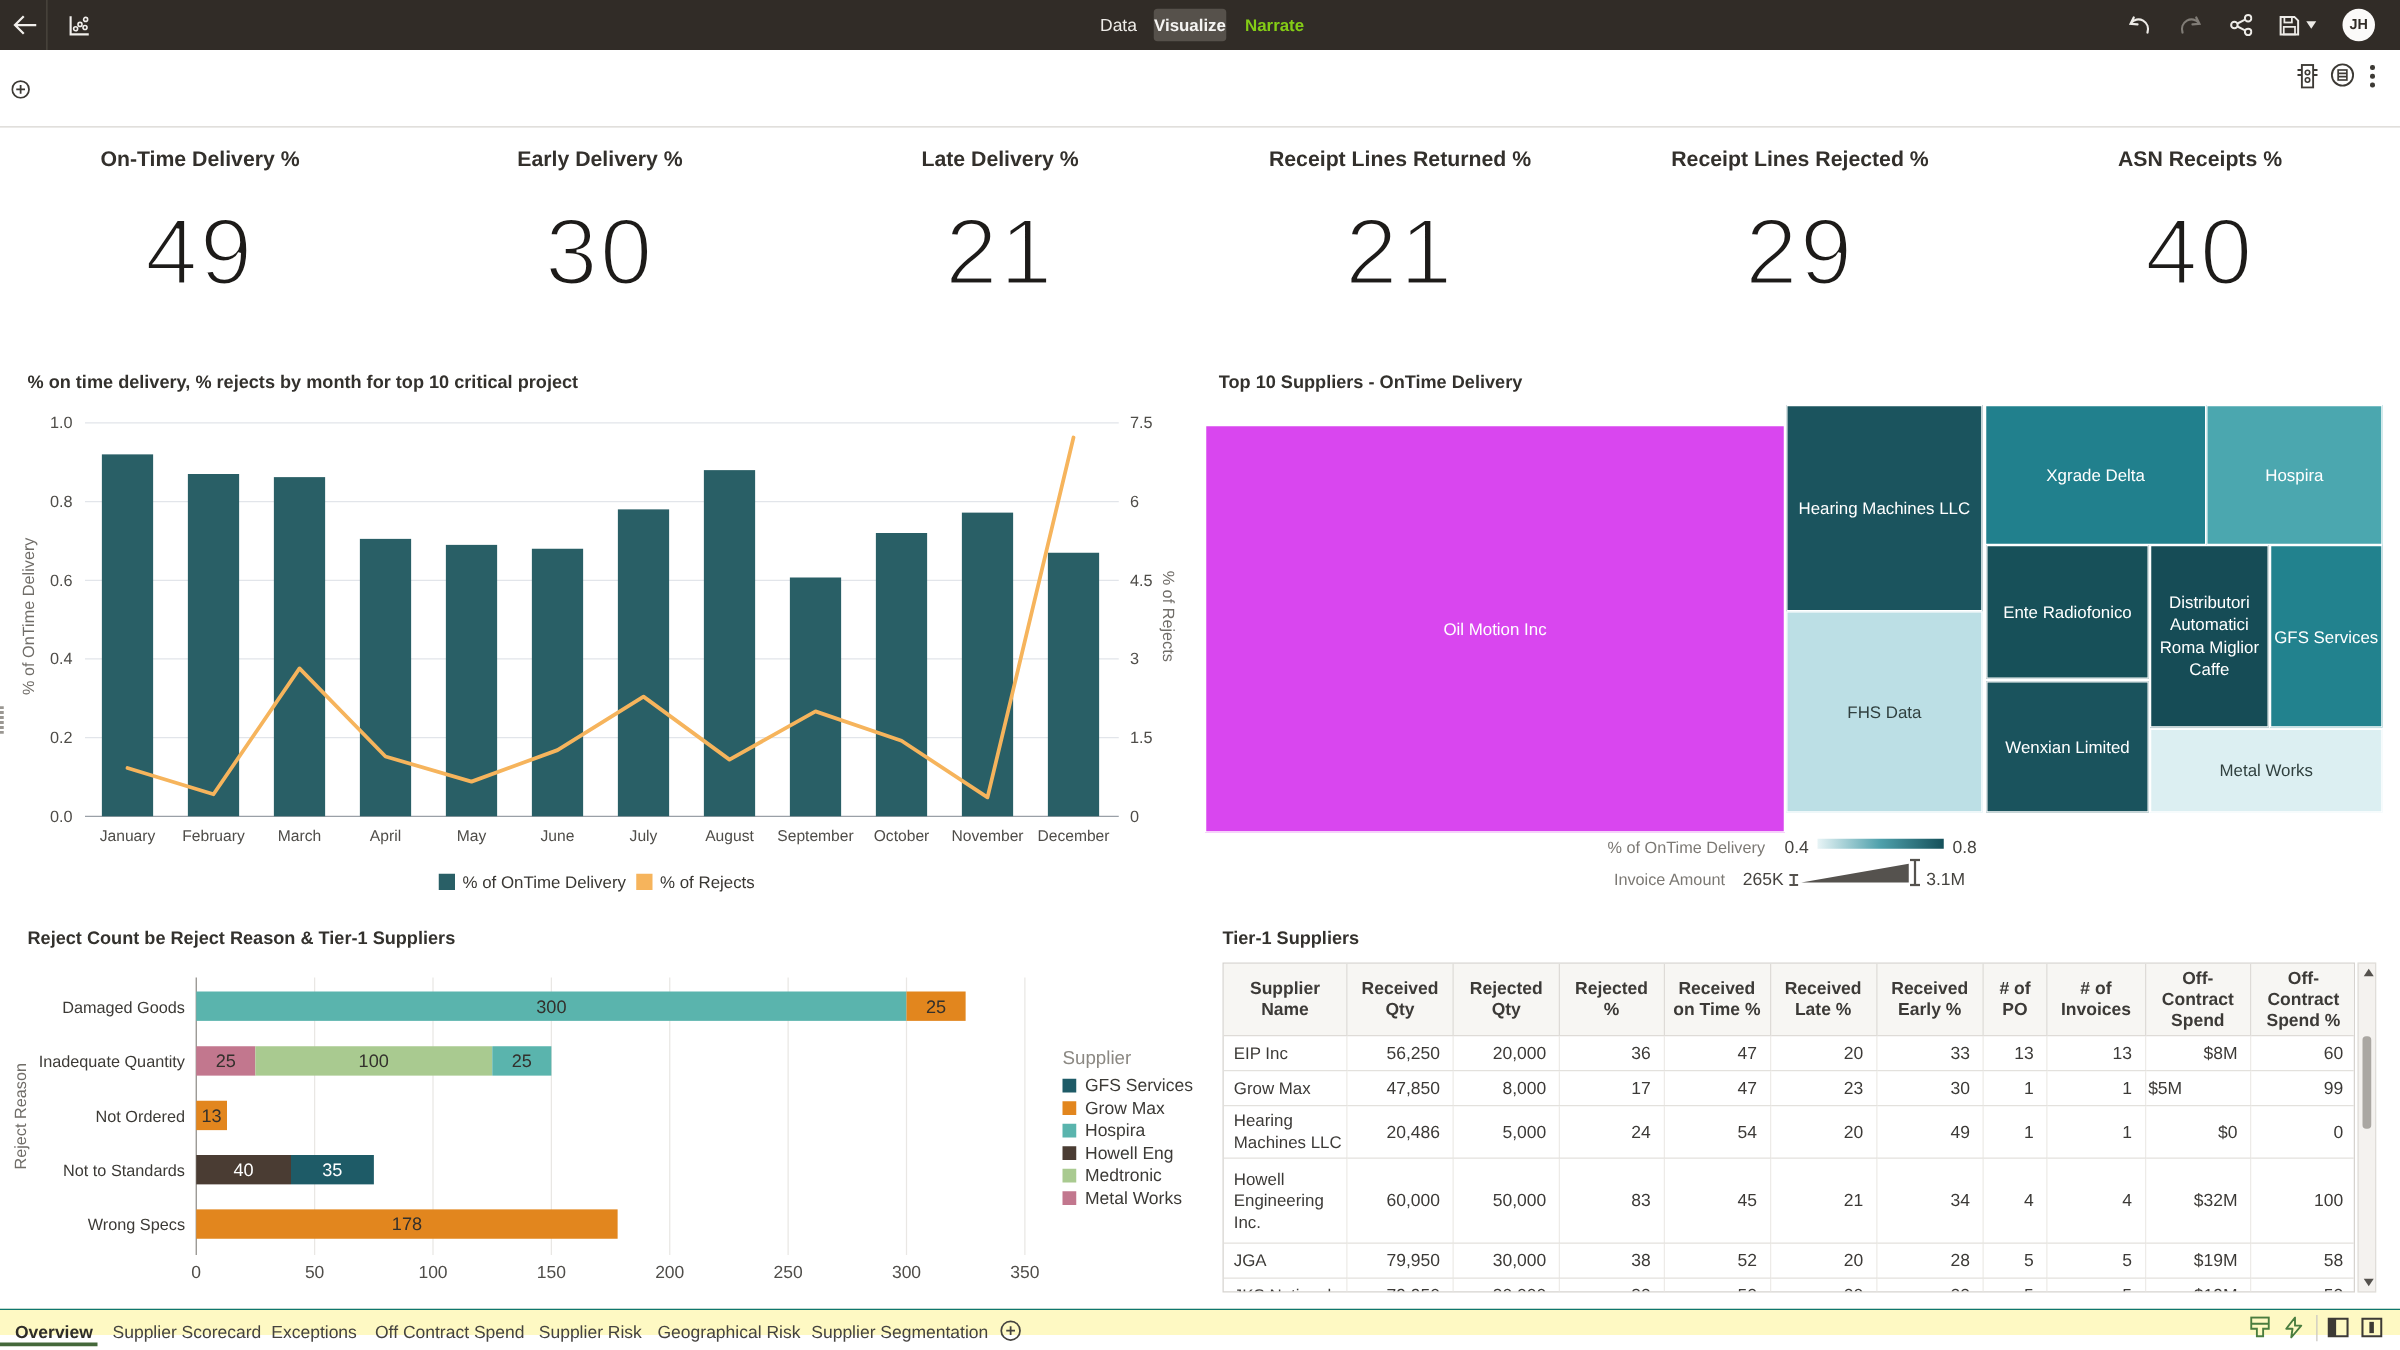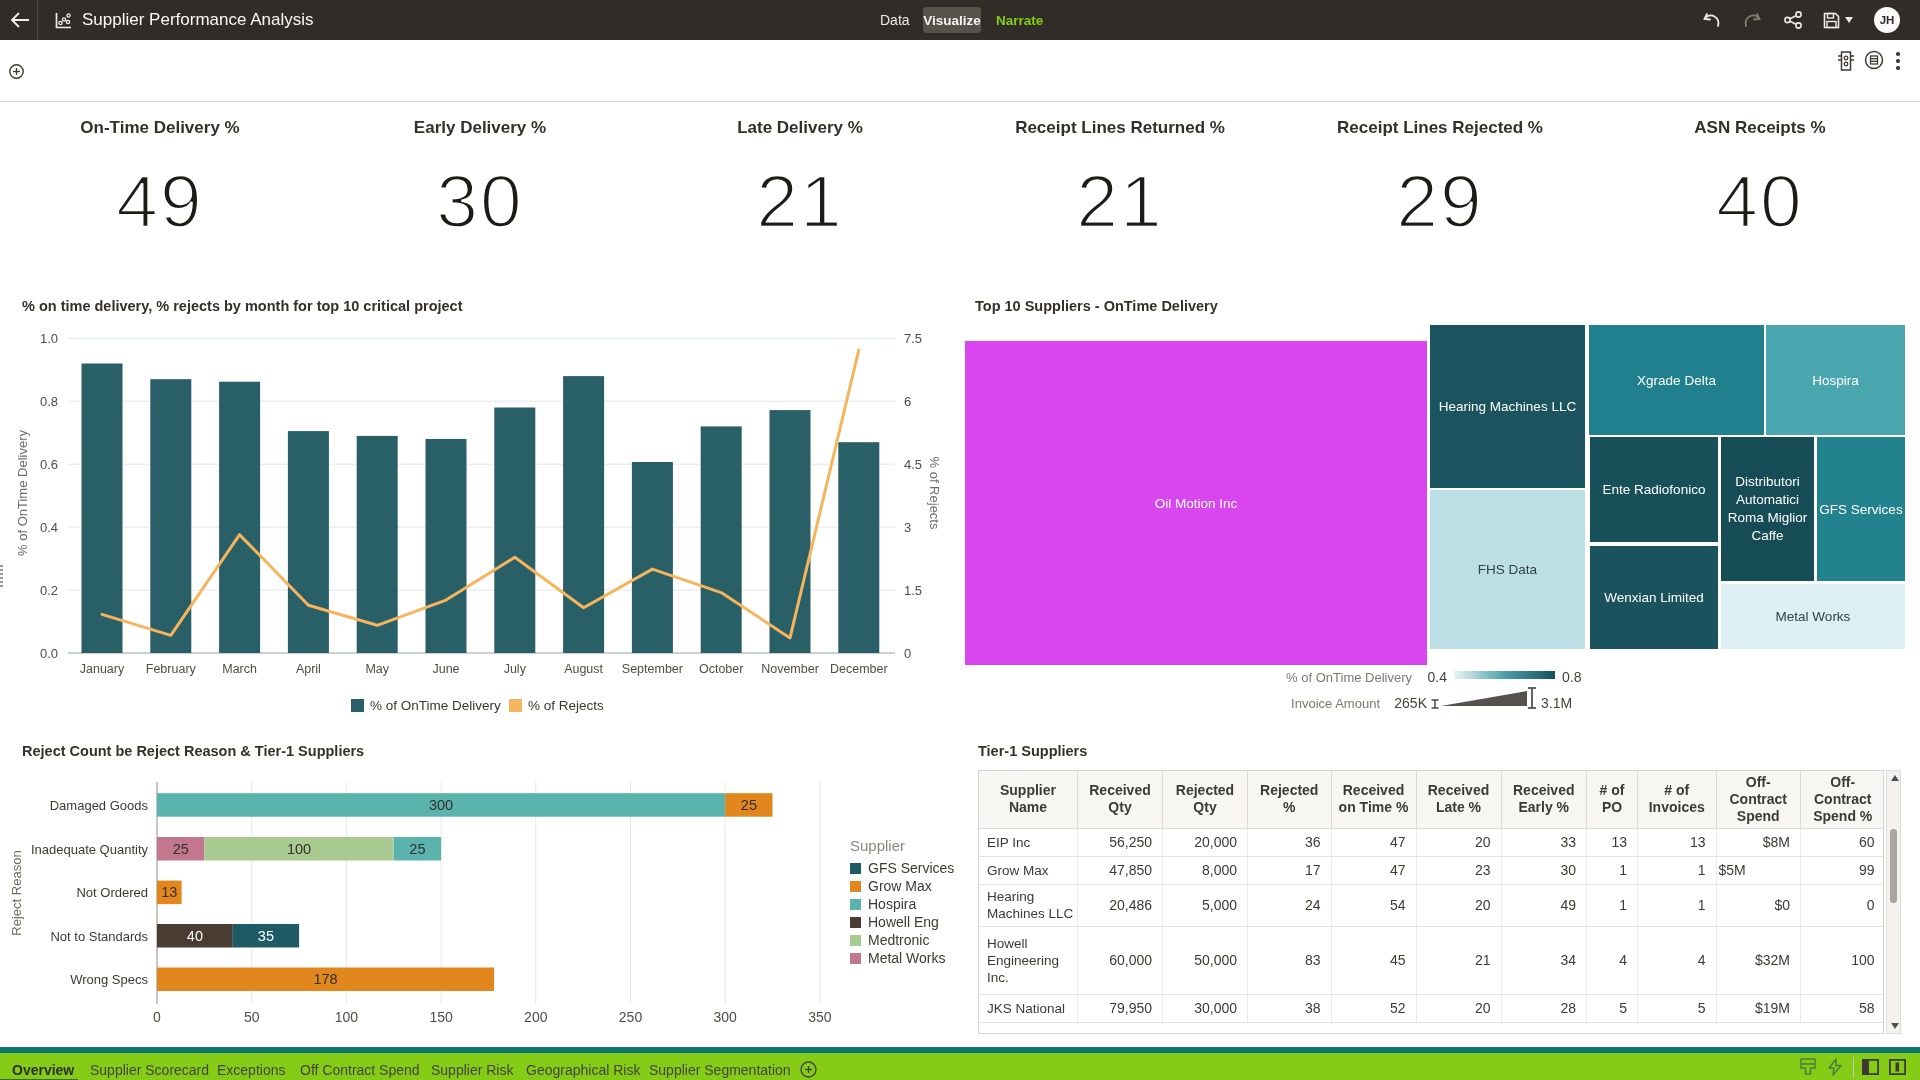--- a/index.html
+++ b/index.html
@@ -9,21 +9,20 @@
       <path d="M9 1 L2 8 L9 15 M2 8 L19 8" stroke="#f1efec" stroke-width="1.8" fill="none"></path>
     </svg>
   <div style="position:absolute;left:37px;top:0;width:1px;height:40px;background:#4d4841"></div>
   <svg width="17" height="17" viewBox="0 0 17 17" style="position:absolute;left:55px;top:12px">
     <path d="M1.5 1 L1.5 15.5 L16 15.5" stroke="#f1efec" stroke-width="1.7" fill="none"></path>
     <circle cx="5.5" cy="11" r="1.6" fill="none" stroke="#f1efec" stroke-width="1.3"></circle>
     <circle cx="9" cy="7.5" r="1.6" fill="none" stroke="#f1efec" stroke-width="1.3"></circle>
     <circle cx="13" cy="10" r="1.6" fill="none" stroke="#f1efec" stroke-width="1.3"></circle>
     <circle cx="13.5" cy="3.5" r="1.6" fill="none" stroke="#f1efec" stroke-width="1.3"></circle>
   </svg>
-  <div style="position:absolute;left:82px;top:0;height:40px;display:flex;align-items:center;font-size:17px;color:#faf9f7">Supplier Performance Analysis</div>
   <div style="position:absolute;left:880px;top:0;height:40px;display:flex;align-items:center;font-size:14px;font-weight:normal;color:#edebe7">Data</div>
   <div style="position:absolute;left:923px;top:7px;width:58px;height:26px;background:#56514b;border-radius:3px;display:flex;align-items:center;justify-content:center;font-size:13.5px;font-weight:bold;color:#f5f4f2">Visualize</div>
   <div style="position:absolute;left:996px;top:0;height:40px;display:flex;align-items:center;font-size:13.5px;font-weight:bold;color:#84cc16">Narrate</div>
   <svg width="19" height="17" viewBox="0 0 19 17" style="position:absolute;left:1703px;top:12px">
       <path d="M4 2 L1.5 7 L7 7.5 M1.8 6.5 C4 3.5 8 2.5 11.5 4.5 C15 6.5 16 10.5 15 14" stroke="#edebe7" stroke-width="1.8" fill="none" stroke-linecap="round"></path>
     </svg>
   <svg width="19" height="17" viewBox="0 0 19 17" style="position:absolute;left:1742px;top:12px">
       <path d="M15 2 L17.5 7 L12 7.5 M17.2 6.5 C15 3.5 11 2.5 7.5 4.5 C4 6.5 3 10.5 4 14" stroke="#807c76" stroke-width="1.8" fill="none" stroke-linecap="round"></path>
     </svg>
   <svg width="18" height="18" viewBox="0 0 18 18" style="position:absolute;left:1784px;top:11px">
@@ -300,20 +299,33 @@
 <td style="border-bottom:1px solid #e3e1dd;border-right:1px solid #edebe8;text-align:right;padding:2px 10px 2px 2px;line-height:17px">83</td>
 <td style="border-bottom:1px solid #e3e1dd;border-right:1px solid #edebe8;text-align:right;padding:2px 10px 2px 2px;line-height:17px">45</td>
 <td style="border-bottom:1px solid #e3e1dd;border-right:1px solid #edebe8;text-align:right;padding:2px 10px 2px 2px;line-height:17px">21</td>
 <td style="border-bottom:1px solid #e3e1dd;border-right:1px solid #edebe8;text-align:right;padding:2px 10px 2px 2px;line-height:17px">34</td>
 <td style="border-bottom:1px solid #e3e1dd;border-right:1px solid #edebe8;text-align:right;padding:2px 10px 2px 2px;line-height:17px">4</td>
 <td style="border-bottom:1px solid #e3e1dd;border-right:1px solid #edebe8;text-align:right;padding:2px 10px 2px 2px;line-height:17px">4</td>
 <td style="border-bottom:1px solid #e3e1dd;border-right:1px solid #edebe8;text-align:right;padding:2px 10px 2px 2px;line-height:17px">$32M</td>
 <td style="border-bottom:1px solid #e3e1dd;border-right:1px solid #edebe8;text-align:right;padding:2px 10px 2px 2px;line-height:17px">100</td>
 </tr>
 <tr style="height:28px">
+<td style="border-bottom:1px solid #e3e1dd;border-right:1px solid #edebe8;padding:2px 2px 2px 8px;line-height:17px;font-size:13.5px">JGA</td>
+<td style="border-bottom:1px solid #e3e1dd;border-right:1px solid #edebe8;text-align:right;padding:2px 10px 2px 2px;line-height:17px">79,950</td>
+<td style="border-bottom:1px solid #e3e1dd;border-right:1px solid #edebe8;text-align:right;padding:2px 10px 2px 2px;line-height:17px">30,000</td>
+<td style="border-bottom:1px solid #e3e1dd;border-right:1px solid #edebe8;text-align:right;padding:2px 10px 2px 2px;line-height:17px">38</td>
+<td style="border-bottom:1px solid #e3e1dd;border-right:1px solid #edebe8;text-align:right;padding:2px 10px 2px 2px;line-height:17px">52</td>
+<td style="border-bottom:1px solid #e3e1dd;border-right:1px solid #edebe8;text-align:right;padding:2px 10px 2px 2px;line-height:17px">20</td>
+<td style="border-bottom:1px solid #e3e1dd;border-right:1px solid #edebe8;text-align:right;padding:2px 10px 2px 2px;line-height:17px">28</td>
+<td style="border-bottom:1px solid #e3e1dd;border-right:1px solid #edebe8;text-align:right;padding:2px 10px 2px 2px;line-height:17px">5</td>
+<td style="border-bottom:1px solid #e3e1dd;border-right:1px solid #edebe8;text-align:right;padding:2px 10px 2px 2px;line-height:17px">5</td>
+<td style="border-bottom:1px solid #e3e1dd;border-right:1px solid #edebe8;text-align:right;padding:2px 10px 2px 2px;line-height:17px">$19M</td>
+<td style="border-bottom:1px solid #e3e1dd;border-right:1px solid #edebe8;text-align:right;padding:2px 10px 2px 2px;line-height:17px">58</td>
+</tr>
+<tr style="height:28px">
 <td style="border-bottom:1px solid #e3e1dd;border-right:1px solid #edebe8;padding:2px 2px 2px 8px;line-height:17px;font-size:13.5px">JKS National</td>
 <td style="border-bottom:1px solid #e3e1dd;border-right:1px solid #edebe8;text-align:right;padding:2px 10px 2px 2px;line-height:17px">79,950</td>
 <td style="border-bottom:1px solid #e3e1dd;border-right:1px solid #edebe8;text-align:right;padding:2px 10px 2px 2px;line-height:17px">30,000</td>
 <td style="border-bottom:1px solid #e3e1dd;border-right:1px solid #edebe8;text-align:right;padding:2px 10px 2px 2px;line-height:17px">38</td>
 <td style="border-bottom:1px solid #e3e1dd;border-right:1px solid #edebe8;text-align:right;padding:2px 10px 2px 2px;line-height:17px">52</td>
 <td style="border-bottom:1px solid #e3e1dd;border-right:1px solid #edebe8;text-align:right;padding:2px 10px 2px 2px;line-height:17px">20</td>
 <td style="border-bottom:1px solid #e3e1dd;border-right:1px solid #edebe8;text-align:right;padding:2px 10px 2px 2px;line-height:17px">28</td>
 <td style="border-bottom:1px solid #e3e1dd;border-right:1px solid #edebe8;text-align:right;padding:2px 10px 2px 2px;line-height:17px">5</td>
 <td style="border-bottom:1px solid #e3e1dd;border-right:1px solid #edebe8;text-align:right;padding:2px 10px 2px 2px;line-height:17px">5</td>
 <td style="border-bottom:1px solid #e3e1dd;border-right:1px solid #edebe8;text-align:right;padding:2px 10px 2px 2px;line-height:17px">$19M</td>
@@ -322,21 +334,21 @@
 </tbody>
     </table>
   </div>
 <div style="position:absolute;left:1886px;top:770px;width:15px;height:264px;background:#f4f2ef;border:1px solid #e0ddd9;box-sizing:border-box">
     <div style="position:absolute;top:4px;left:3.5px;width:0;height:0;border-left:4px solid transparent;border-right:4px solid transparent;border-bottom:6px solid #55524e"></div>
     <div style="position:absolute;top:58px;left:3px;width:7px;height:74px;background:#aaa7a2;border-radius:3px"></div>
     <div style="position:absolute;bottom:4px;left:3.5px;width:0;height:0;border-left:4px solid transparent;border-right:4px solid transparent;border-top:6px solid #55524e"></div>
   </div>
 <div style="position:absolute;left:0px;top:565px;width:3px;height:22px;background-image:repeating-linear-gradient(#9a9792 0 2px,#fff 2px 4px)"></div>
 
-<div style="position:absolute;left:0;top:1047px;width:1920px;height:33px;background:#84cc16;border-top:6px solid #0f766e;box-sizing:border-box">
+<div style="position:absolute;left:0;top:1047px;width:1920px;height:21px;background:#fef9c3;border-top:1px solid #0f766e;box-sizing:border-box">
   <div style="position:absolute;left:12px;top:3px;height:28px;display:flex;align-items:center;font-size:14px;font-weight:bold;color:#2f2d29">Overview</div>
   <div style="position:absolute;left:0;top:26px;width:78px;height:3px;background:#44683a"></div>
   <div style="position:absolute;left:90px;top:3px;height:28px;display:flex;align-items:center;font-size:14px;color:#45433f">Supplier Scorecard</div>
   <div style="position:absolute;left:217px;top:3px;height:28px;display:flex;align-items:center;font-size:14px;color:#45433f">Exceptions</div>
   <div style="position:absolute;left:300px;top:3px;height:28px;display:flex;align-items:center;font-size:14px;color:#45433f">Off Contract Spend</div>
   <div style="position:absolute;left:431px;top:3px;height:28px;display:flex;align-items:center;font-size:14px;color:#45433f">Supplier Risk</div>
   <div style="position:absolute;left:526px;top:3px;height:28px;display:flex;align-items:center;font-size:14px;color:#45433f">Geographical Risk</div>
   <div style="position:absolute;left:649px;top:3px;height:28px;display:flex;align-items:center;font-size:14px;color:#45433f">Supplier Segmentation</div>
   <svg width="17" height="17" viewBox="0 0 17 17" style="position:absolute;left:800px;top:8px">
     <circle cx="8.5" cy="8.5" r="7.5" fill="none" stroke="#45433f" stroke-width="1.4"></circle>

